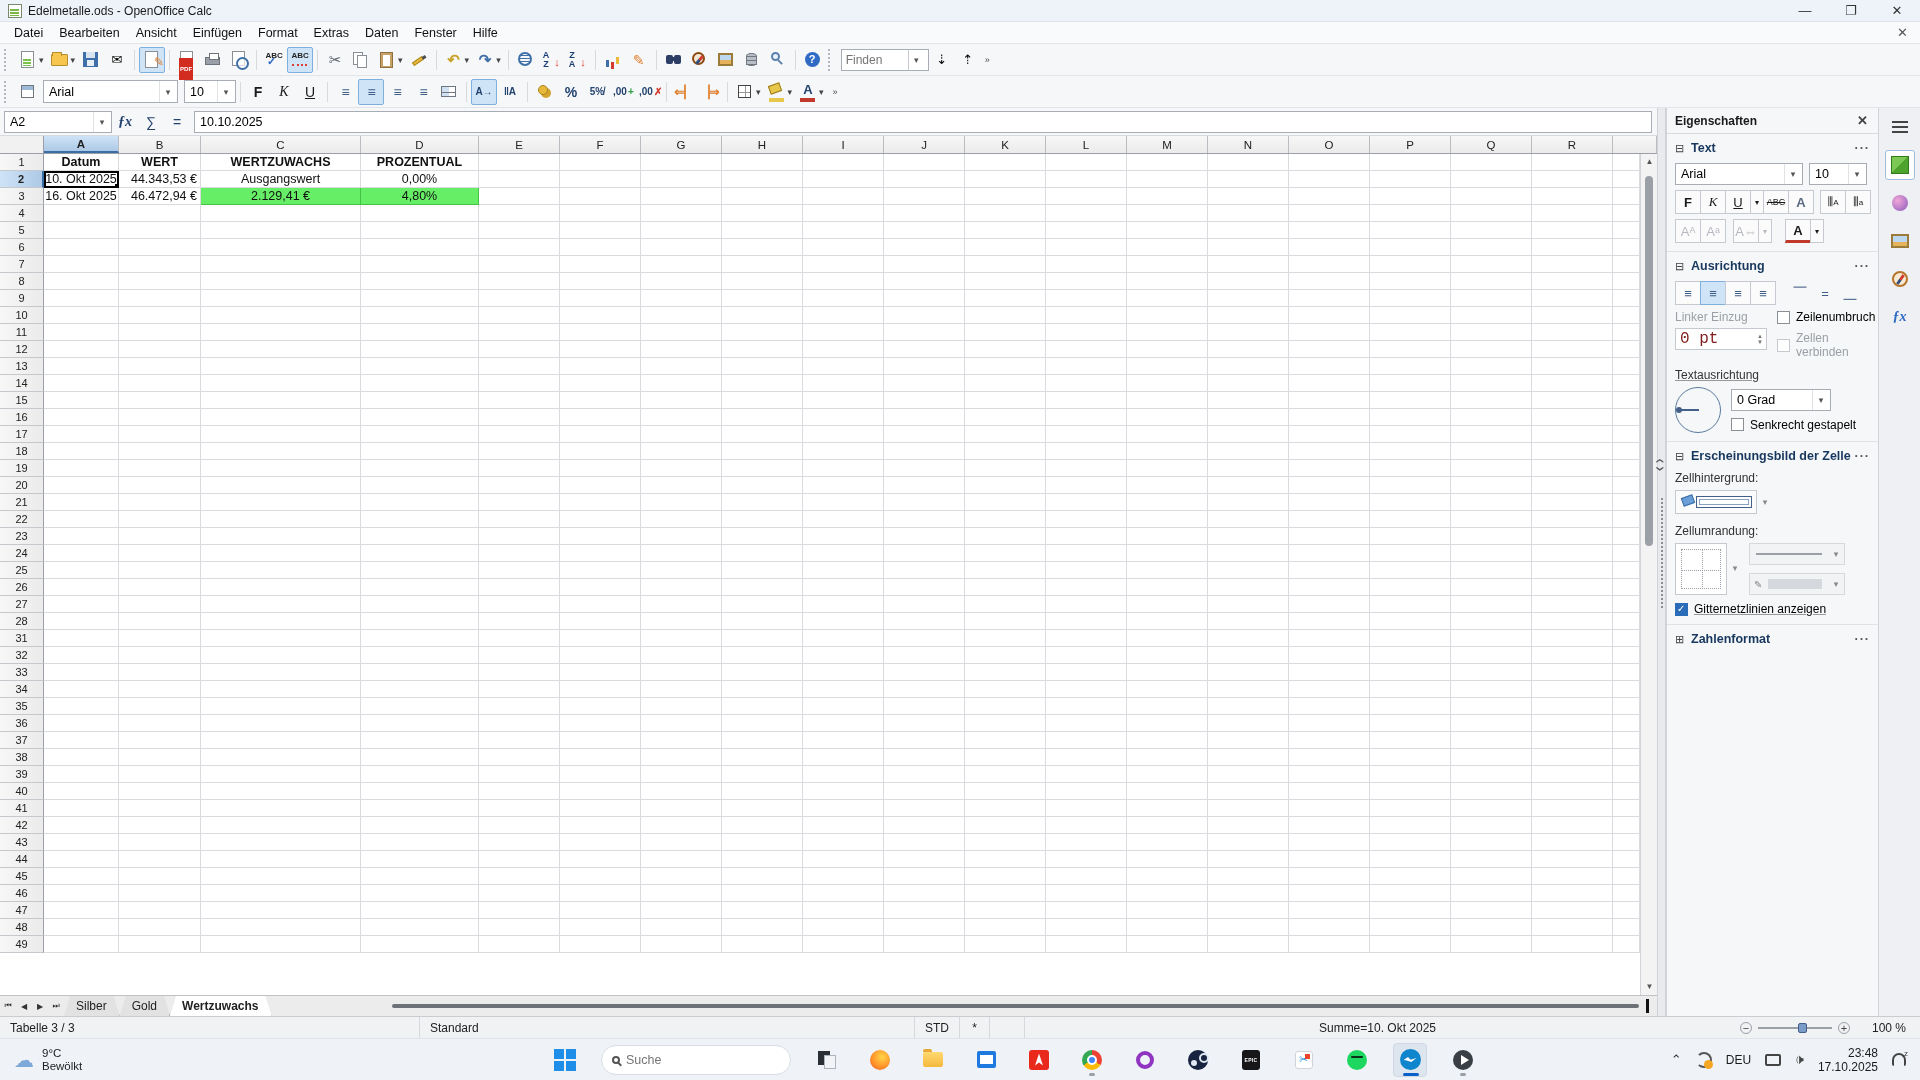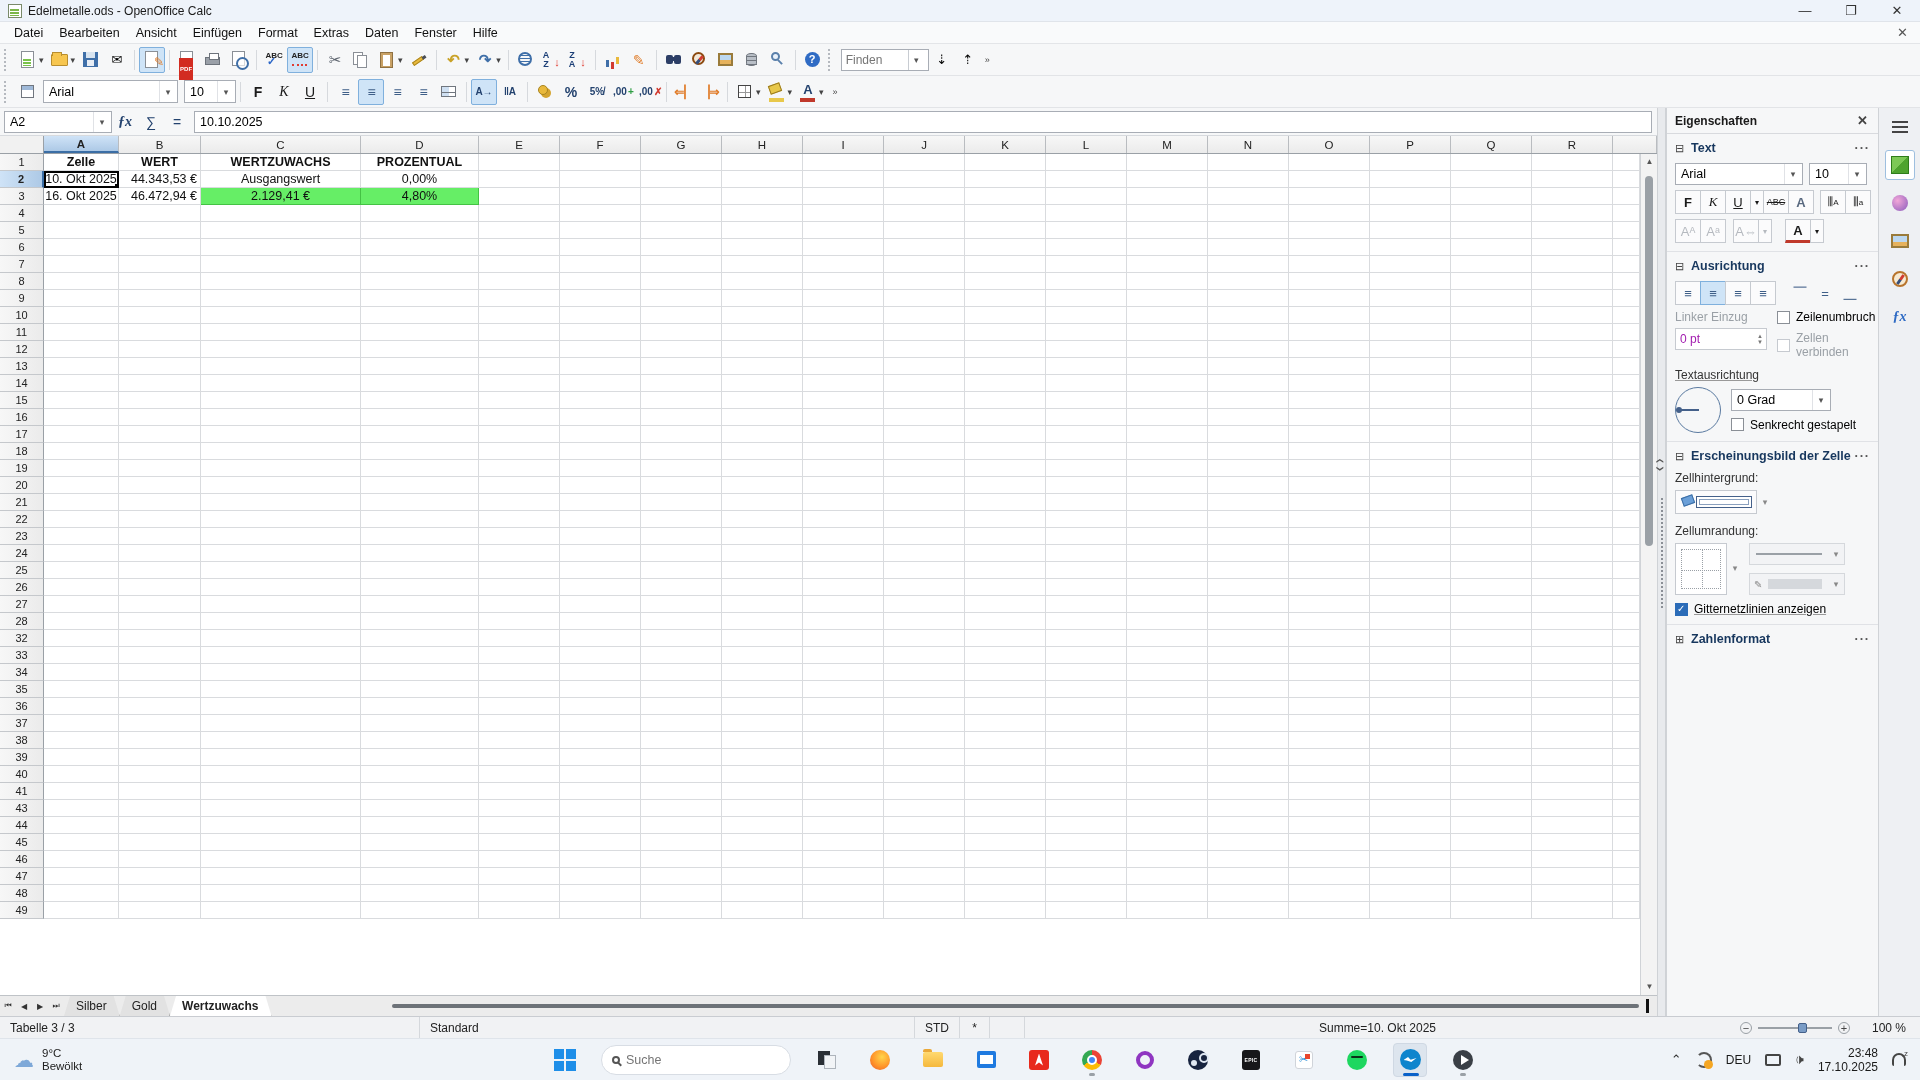--- a/index.html
+++ b/index.html
@@ -156,21 +156,21 @@
   .sb-exp { width:12px; color:#444; font-size:11px; font-weight:normal; margin-right:4px; }
   .sb-more { margin-left:auto; color:#555; letter-spacing:1px; }
   .sb-row { display:flex; align-items:center; margin-top:5px; }
   .sb-btn { width:26px; height:24px; display:flex; align-items:center; justify-content:center; border:1px solid #c6cad0; background:#fbfbfc; margin-right:-1px; font-size:13px; color:#1a1a1a; }
   .sb-btn.noborder { border-color:transparent; background:transparent; }
   .sb-btn.dis { color:#b5b9bf; }
   .sb-btn.activeb { background:#cfe4f7; border-color:#7fb0dd; }
   .sb-label { color:#333; }
   .sb-label.dis { color:#9aa0a6; }
   .spin { display:flex; border:1px solid #c6cad0; background:#fff; width:92px; height:22px; align-items:center; }
-  .spin input { width:64px; border:none; outline:none; font-size:12px; color:#a21caf; padding-left:4px; font-family:Liberation Sans, sans-serif; }
+  .spin input { width:64px; border:none; outline:none; font-size:16px; color:#7f1d1d; padding-left:4px; font-family:Liberation Mono, monospace; }
   .spin .updown { margin-left:auto; display:flex; flex-direction:column; font-size:6px; color:#777; padding-right:3px; }
   .cb { display:flex; align-items:center; margin-top:7px; }
   .cb .box { width:13px; height:13px; border:1px solid #8a8f96; background:#fff; margin-right:6px; flex:none; position:relative; }
   .cb.checked .box { background:#2b6cb8; border-color:#2b6cb8; }
   .cb.checked .box::after { content:"✓"; color:#fff; font-size:10px; position:absolute; left:1px; top:-1px; }
   .cb.dis .box { border-color:#c6cad0; }
   .cb.dis span { color:#9aa0a6; }
   .dial { width:46px; height:46px; border:1px solid #5a7aa0; border-radius:50%; position:relative; flex:none; }
   .dial::before { content:""; position:absolute; left:2px; top:21px; width:21px; height:2px; background:#44608a; }
   .dial::after { content:""; position:absolute; left:0px; top:19px; width:6px; height:6px; background:#44608a; border-radius:50%; }
@@ -567,21 +567,21 @@
             <div class="col-h" style="width: 81px;">N</div>
             <div class="col-h" style="width: 81px;">O</div>
             <div class="col-h" style="width: 81px;">P</div>
             <div class="col-h" style="width: 81px;">Q</div>
             <div class="col-h" style="width: 81px;">R</div>
             <div class="col-h" style="flex: 1 1 0%;"></div>
           </div>
         <div class="gridrows">
             <div class="grow">
               <div class="row-h">1</div>
-              <div class="cell hdr" style="width: 75px;">Zelle</div>
+              <div class="cell hdr" style="width: 75px;">Datum</div>
               <div class="cell hdr" style="width: 82px;">WERT</div>
               <div class="cell hdr" style="width: 160px;">WERTZUWACHS</div>
               <div class="cell hdr" style="width: 118px;">PROZENTUAL</div>
               <div class="cell" style="width: 81px;"></div>
               <div class="cell" style="width: 81px;"></div>
               <div class="cell" style="width: 81px;"></div>
               <div class="cell" style="width: 81px;"></div>
               <div class="cell" style="width: 81px;"></div>
               <div class="cell" style="width: 81px;"></div>
               <div class="cell" style="width: 81px;"></div>
@@ -1182,20 +1182,42 @@
               <div class="cell" style="width: 81px;"></div>
               <div class="cell" style="width: 81px;"></div>
               <div class="cell" style="width: 81px;"></div>
               <div class="cell" style="width: 81px;"></div>
               <div class="cell" style="width: 81px;"></div>
               <div class="cell" style="width: 81px;"></div>
               <div class="cell" style="width: 81px;"></div>
               <div class="cell" style="flex: 1 1 0%;"></div>
             </div>
             <div class="grow">
+              <div class="row-h">31</div>
+              <div class="cell" style="width: 75px;"></div>
+              <div class="cell" style="width: 82px;"></div>
+              <div class="cell" style="width: 160px;"></div>
+              <div class="cell" style="width: 118px;"></div>
+              <div class="cell" style="width: 81px;"></div>
+              <div class="cell" style="width: 81px;"></div>
+              <div class="cell" style="width: 81px;"></div>
+              <div class="cell" style="width: 81px;"></div>
+              <div class="cell" style="width: 81px;"></div>
+              <div class="cell" style="width: 81px;"></div>
+              <div class="cell" style="width: 81px;"></div>
+              <div class="cell" style="width: 81px;"></div>
+              <div class="cell" style="width: 81px;"></div>
+              <div class="cell" style="width: 81px;"></div>
+              <div class="cell" style="width: 81px;"></div>
+              <div class="cell" style="width: 81px;"></div>
+              <div class="cell" style="width: 81px;"></div>
+              <div class="cell" style="width: 81px;"></div>
+              <div class="cell" style="flex: 1 1 0%;"></div>
+            </div>
+            <div class="grow">
               <div class="row-h">32</div>
               <div class="cell" style="width: 75px;"></div>
               <div class="cell" style="width: 82px;"></div>
               <div class="cell" style="width: 160px;"></div>
               <div class="cell" style="width: 118px;"></div>
               <div class="cell" style="width: 81px;"></div>
               <div class="cell" style="width: 81px;"></div>
               <div class="cell" style="width: 81px;"></div>
               <div class="cell" style="width: 81px;"></div>
               <div class="cell" style="width: 81px;"></div>
@@ -1381,20 +1403,42 @@
               <div class="cell" style="width: 81px;"></div>
               <div class="cell" style="width: 81px;"></div>
               <div class="cell" style="width: 81px;"></div>
               <div class="cell" style="width: 81px;"></div>
               <div class="cell" style="width: 81px;"></div>
               <div class="cell" style="width: 81px;"></div>
               <div class="cell" style="flex: 1 1 0%;"></div>
             </div>
             <div class="grow">
               <div class="row-h">41</div>
+              <div class="cell" style="width: 75px;"></div>
+              <div class="cell" style="width: 82px;"></div>
+              <div class="cell" style="width: 160px;"></div>
+              <div class="cell" style="width: 118px;"></div>
+              <div class="cell" style="width: 81px;"></div>
+              <div class="cell" style="width: 81px;"></div>
+              <div class="cell" style="width: 81px;"></div>
+              <div class="cell" style="width: 81px;"></div>
+              <div class="cell" style="width: 81px;"></div>
+              <div class="cell" style="width: 81px;"></div>
+              <div class="cell" style="width: 81px;"></div>
+              <div class="cell" style="width: 81px;"></div>
+              <div class="cell" style="width: 81px;"></div>
+              <div class="cell" style="width: 81px;"></div>
+              <div class="cell" style="width: 81px;"></div>
+              <div class="cell" style="width: 81px;"></div>
+              <div class="cell" style="width: 81px;"></div>
+              <div class="cell" style="width: 81px;"></div>
+              <div class="cell" style="flex: 1 1 0%;"></div>
+            </div>
+            <div class="grow">
+              <div class="row-h">42</div>
               <div class="cell" style="width: 75px;"></div>
               <div class="cell" style="width: 82px;"></div>
               <div class="cell" style="width: 160px;"></div>
               <div class="cell" style="width: 118px;"></div>
               <div class="cell" style="width: 81px;"></div>
               <div class="cell" style="width: 81px;"></div>
               <div class="cell" style="width: 81px;"></div>
               <div class="cell" style="width: 81px;"></div>
               <div class="cell" style="width: 81px;"></div>
               <div class="cell" style="width: 81px;"></div>

